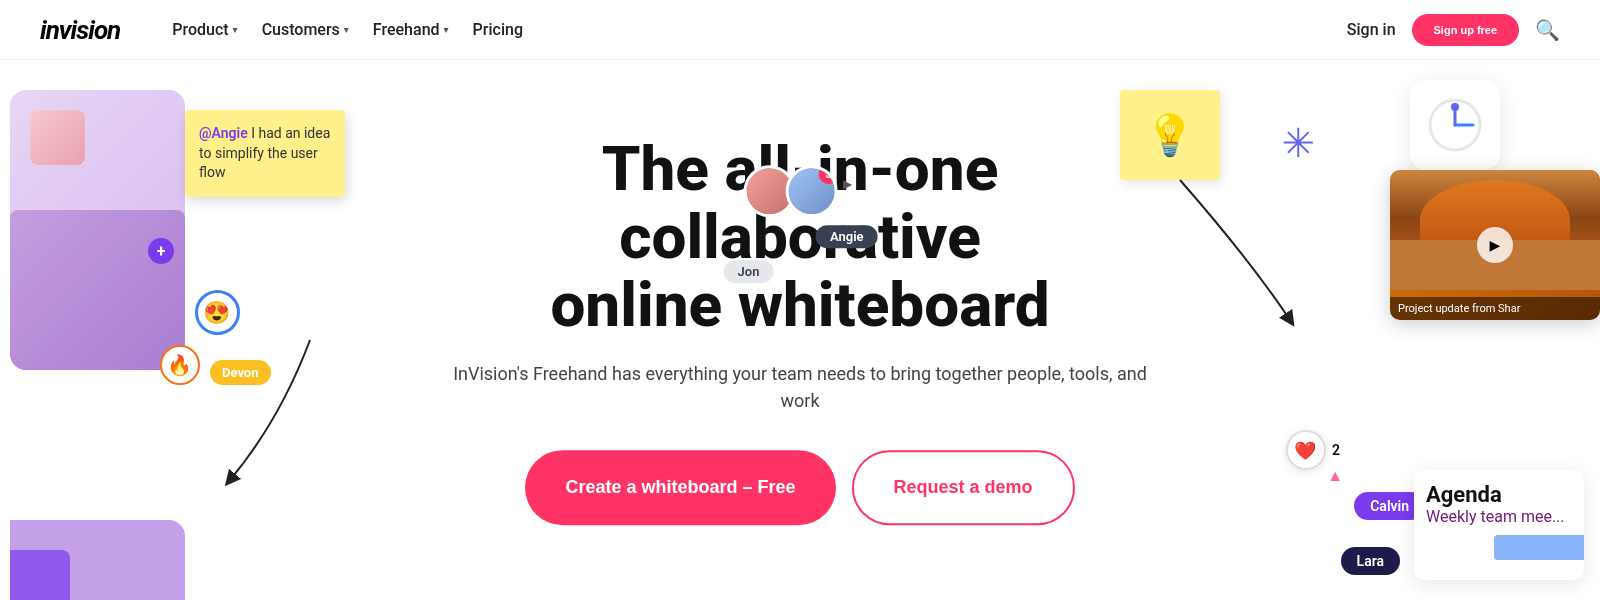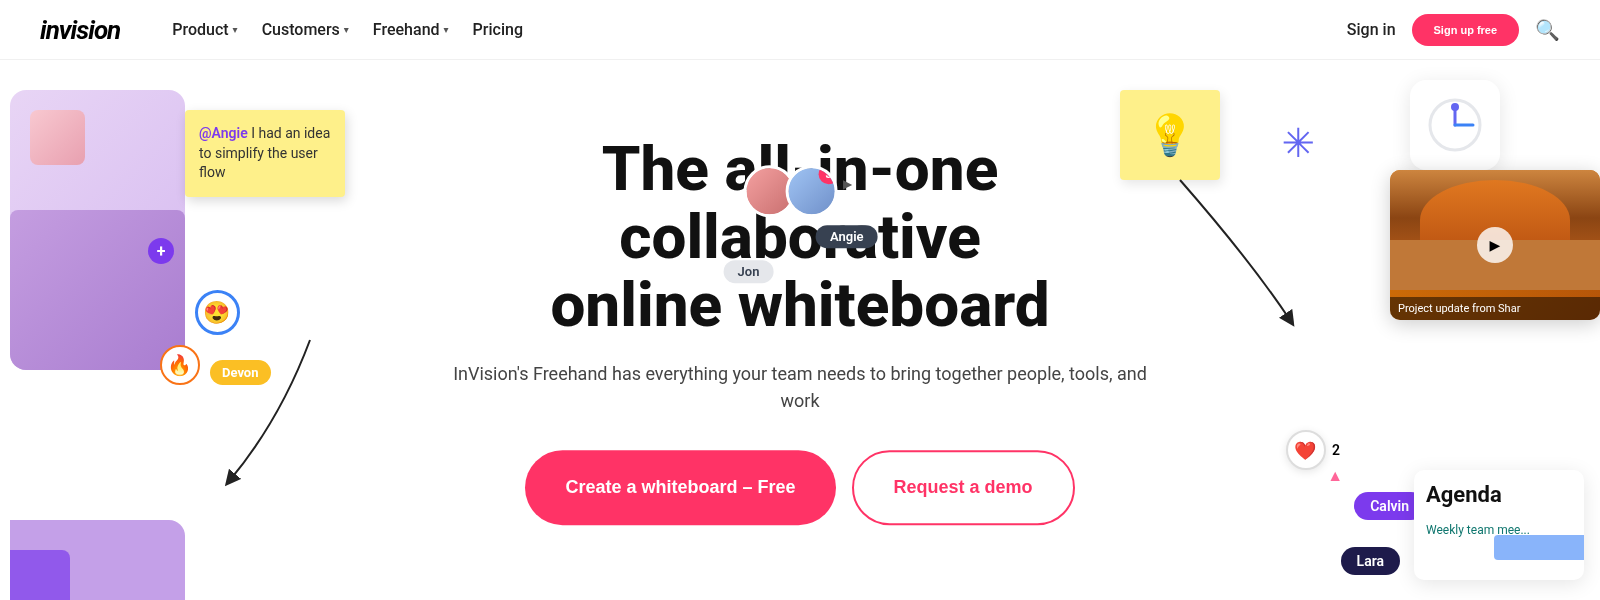--- a/index.html
+++ b/index.html
@@ -485,23 +485,23 @@
       border-radius: 10px;
       box-shadow: 0 4px 20px rgba(0,0,0,0.1);
       padding: 12px;
     }
     .agenda-title {
       font-size: 22px;
       font-weight: 700;
       color: #111;
     }
     .agenda-subtitle {
-      font-size: 12px;
-      color: #0f766e;
-      margin-top: 16px;
+      font-size: 16px;
+      color: #701a75;
+      margin-top: 0;
     }
     .agenda-blue-bar {
       position: absolute;
       bottom: 20px;
       right: 0;
       width: 90px;
       height: 25px;
       background: #3b82f6;
       border-radius: 4px 0 0 4px;
       opacity: 0.6;

